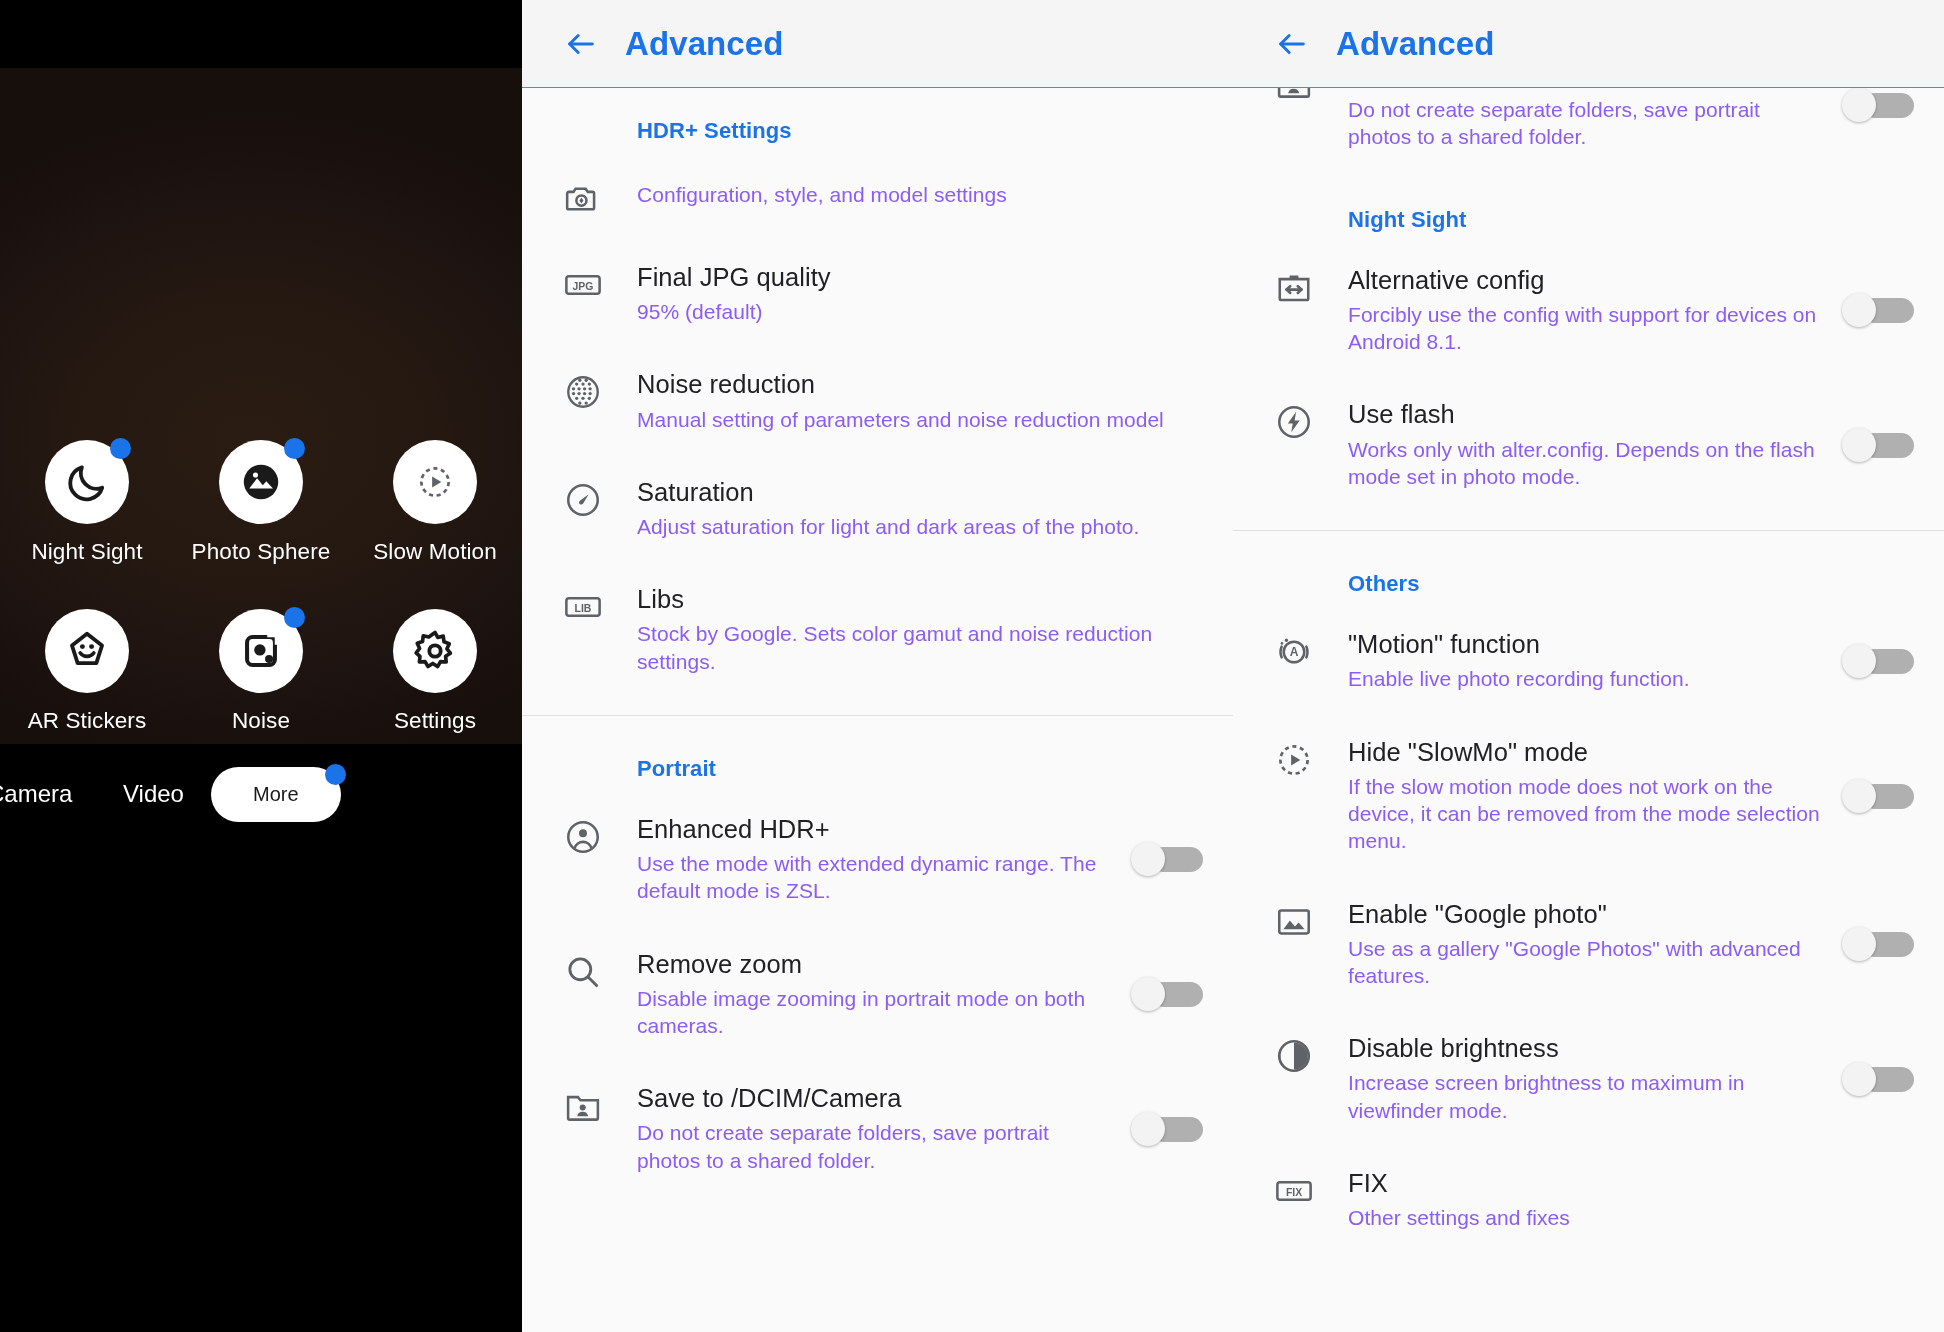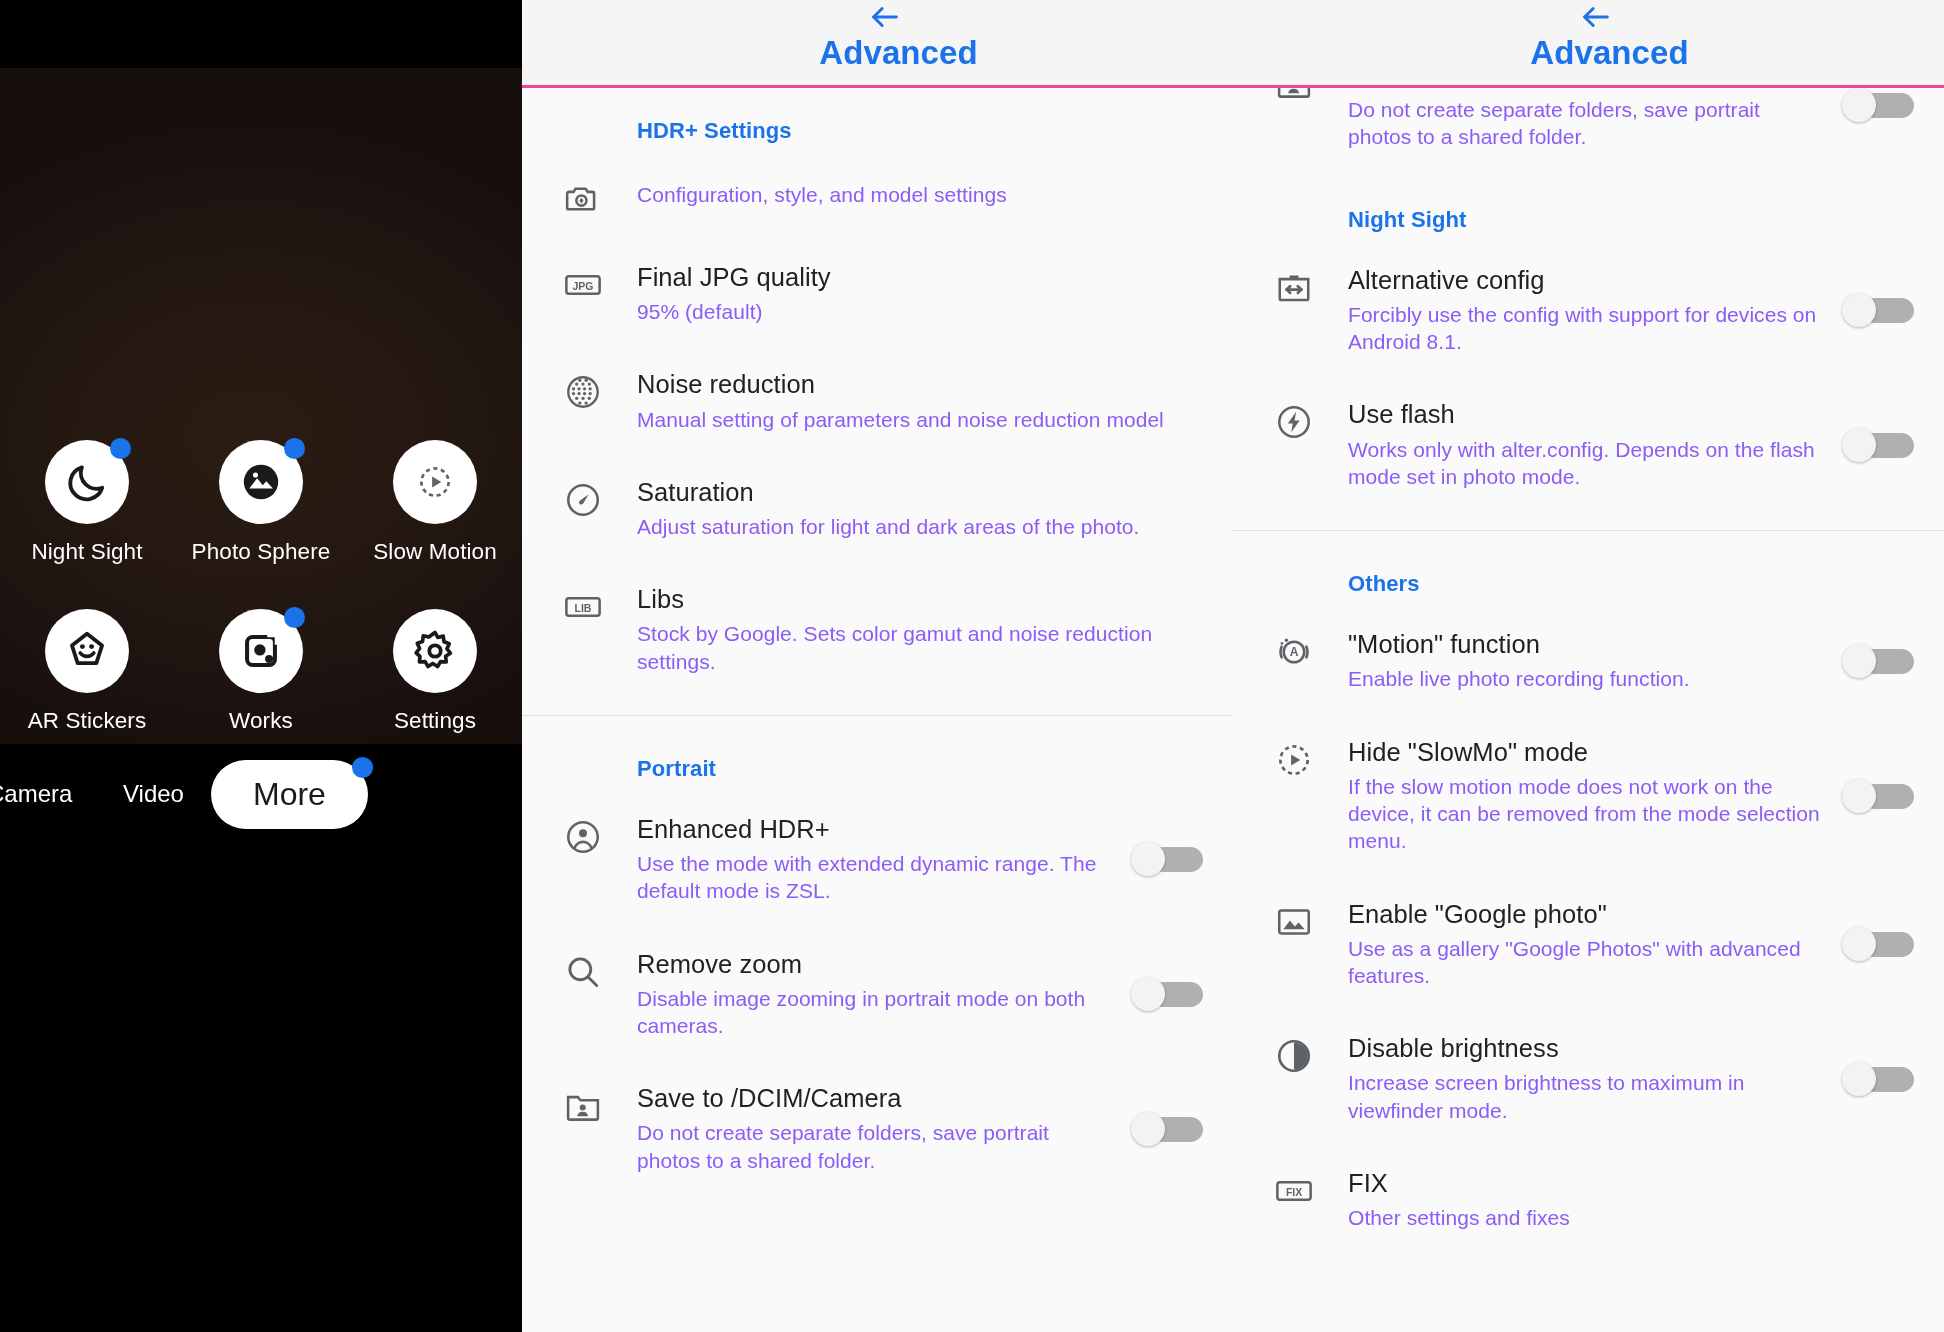--- a/index.html
+++ b/index.html
@@ -53,36 +53,36 @@
     position: absolute; top: 744px; left: 0; width: 522px; height: 100px;
     display: flex; align-items: center; z-index: 6;
   }
   .cam-tab {
     color: #fff; font-size: 24px; cursor: pointer; white-space: nowrap;
   }
   .tab-camera { position: absolute; left: -13px; }
   .tab-video  { position: absolute; left: 123px; }
   .tab-more-wrap { position: absolute; left: 211px; }
   .tab-more {
-    background: #fff; color: #1a1a1a; font-size: 32px;
+    background: #fff; color: #1a1a1a; font-size: 20px;
     padding: 16px 42px; border-radius: 40px; position: relative;
     display: inline-block; cursor: pointer;
   }
   .tab-more .mode-badge { top: -3px; right: -5px; width: 21px; height: 21px; }
 
   
   .panel {
     width: 711px; height: 1332px; flex: 0 0 711px;
     background: #fafafa; position: relative; overflow: hidden;
   }
   .panel-header {
     height: 88px; background: #f5f5f5;
     display: flex; align-items: center; padding-left: 42px;
-    border-bottom: 3px solid #ec4899;
-    position: relative; z-index: 20; flex-direction: column;
+    border-bottom: 1px solid #ec4899;
+    position: relative; z-index: 20;
   }
   .back-arrow { cursor: pointer; margin-right: 27px; display:flex; }
   .panel-title {
     color: #1a73e8; font-size: 33px; font-weight: 700; letter-spacing: .1px;
   }
   .panel-body { position: relative; }
 
   .section-label {
     color: #1a73e8; font-size: 22px; font-weight: 700;
     padding-left: 115px; letter-spacing: .1px;
@@ -186,21 +186,21 @@
             <div class="mode-circle">
               <svg width="44" height="44" viewBox="0 0 24 24">
                 <rect x="4.4" y="4.4" width="15.2" height="15.2" rx="3" fill="none" stroke="#1a1a1a" stroke-width="2.2"></rect>
                 <circle cx="11.4" cy="11.4" r="3.1" fill="#1a1a1a"></circle>
                 <circle cx="16.4" cy="16.4" r="2.2" fill="#1a1a1a"></circle>
                 <path d="M15.4 3.2h5.4v5.4" fill="none" stroke="#fff" stroke-width="2.6"></path>
               </svg>
             </div>
             <span class="mode-badge"></span>
           </div>
-          <div class="mode-label">Works</div>
+          <div class="mode-label">Noise</div>
         </div>
         <div class="mode-cell">
           <div class="mode-circle-wrap">
             <div class="mode-circle">
               <svg width="44" height="44" viewBox="0 0 24 24">
                 <circle cx="12" cy="12" r="3.1" fill="none" stroke="#1a1a1a" stroke-width="2.1"></circle>
                 <path d="M12 1.9l1.5 2.7 3-.7.4 3.1 2.9 1-1.3 2.8 1.9 2.4-2.6 1.7.3 3.1-3.1-.2-1.6 2.7-2.6-1.7-2.6 1.7-1.6-2.7-3.1.2.3-3.1L1.7 13l1.9-2.4L2.3 7.8l2.9-1 .4-3.1 3 .7z" fill="none" stroke="#1a1a1a" stroke-width="2" stroke-linejoin="round"></path>
               </svg>
             </div>
           </div>

